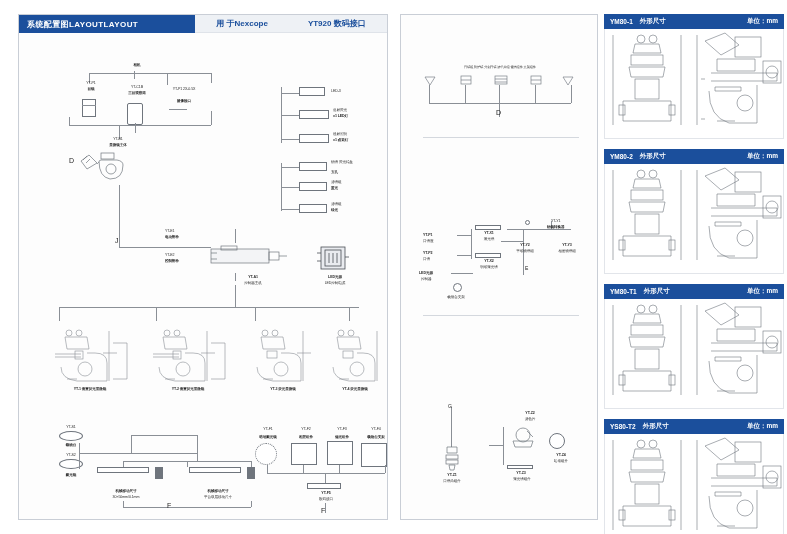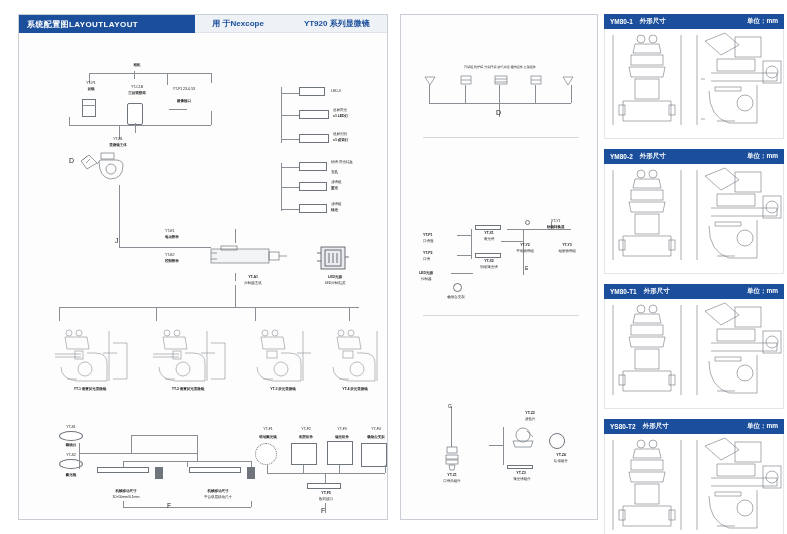--- a/index.html
+++ b/index.html
@@ -89,21 +89,21 @@
 
   <div class="col-left">
 
     <div class="hdr-blue hdr-left">
       <span>系统配置图</span>
       <span>LAYOUT</span>
       <span>LAYOUT</span>
     </div>
     <div class="hdr-strip">
       <span>用 于Nexcope</span>
-      <span>YT920 系列显微镜</span>
+      <span>YT920 数码接口</span>
     </div>
 
     <div class="lbl b" style="left:98px; top:48px; width:40px;">相机</div>
 
     <div class="ln hl" style="left:70px; top:58px; width:122px;"></div>
     <div class="ln vl" style="left:70px; top:58px; height:10px;"></div>
     <div class="ln vl" style="left:115px; top:56px; height:8px;"></div>
     <div class="ln vl" style="left:148px; top:58px; height:12px;"></div>
     <div class="ln vl" style="left:192px; top:58px; height:10px;"></div>
 

